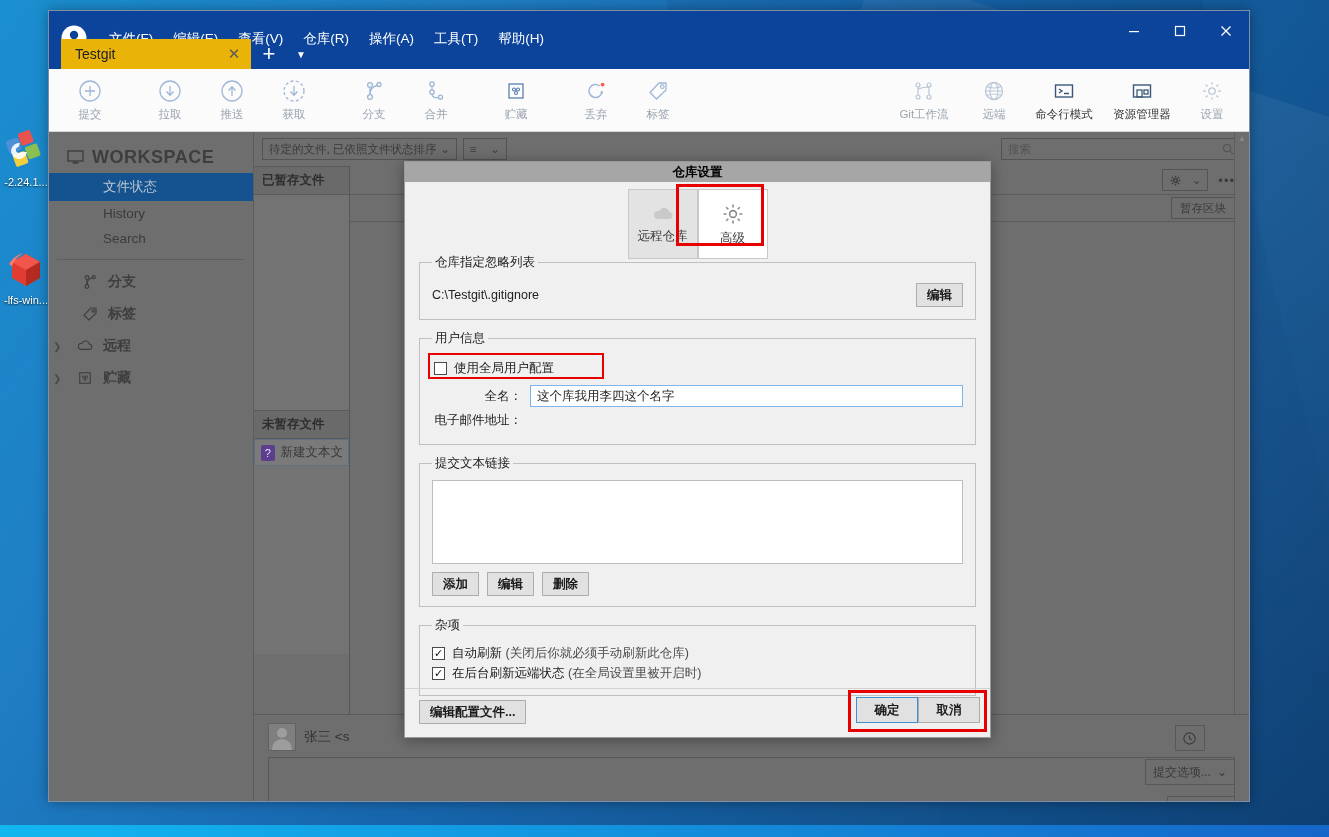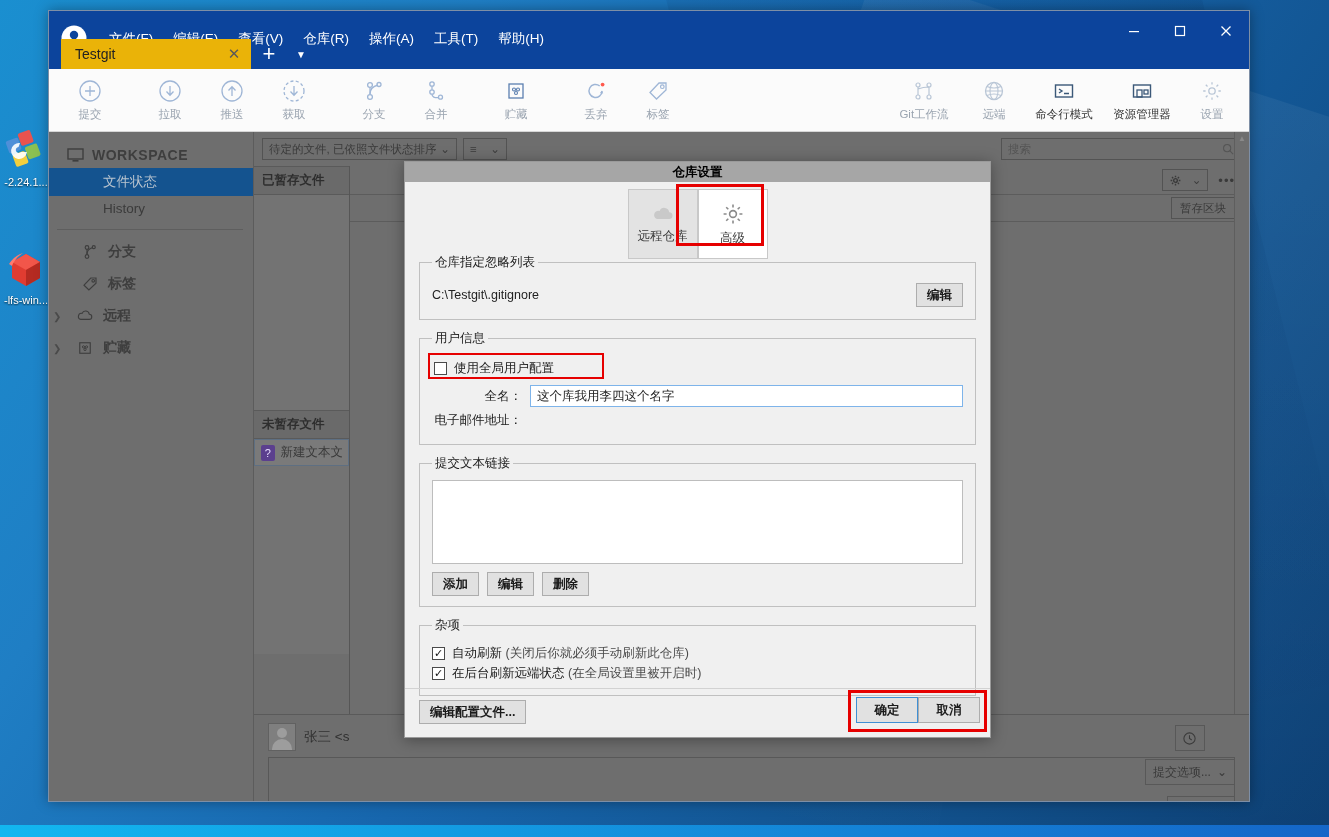--- a/index.html
+++ b/index.html
@@ -72,21 +72,21 @@
     gap:3px;cursor:default;
   }
   .tb-btn .tb-lbl{font-size:11.5px;color:#9aa4b0;white-space:nowrap;}
   .tb-btn.wide{width:78px;}
   .tb-sep{width:18px;}
   .tb-icon{height:26px;display:flex;align-items:center;justify-content:center;}
 
   
   #content{display:flex;height:670px;}
   #sidebar{width:205px;background:#6e6e6e;border-right:1px solid #5c5c5c;padding-top:10px;box-sizing:border-box;}
-  .sb-head{display:flex;align-items:center;gap:8px;padding:5px 0 5px 18px;color:#3e3e3e;font-size:14px;font-weight:bold;letter-spacing:.5px;}
+  .sb-head{display:flex;align-items:center;gap:8px;padding:5px 0 5px 18px;color:#3e3e3e;font-size:18px;font-weight:bold;letter-spacing:.5px;}
   .sb-sub{padding:5px 0 5px 54px;font-size:13.5px;color:#3b3b3b;cursor:default;}
   .sb-sub.sel{background:#14538f;color:#b9c4cf;}
   .sb-div{height:1px;background:#5e5e5e;margin:8px 10px 6px 8px;}
   .sb-row{display:flex;align-items:center;gap:9px;padding:7px 0 7px 18px;color:#3e3e3e;font-size:14px;font-weight:bold;cursor:default;}
   .sb-row .chev{width:10px;font-size:10px;color:#4a4a4a;margin-left:-14px;margin-right:4px;}
 
   #mainpane{flex:1;background:#6e6e6e;position:relative;overflow:hidden;}
   
   #filterbar{display:flex;align-items:center;height:26px;padding:4px 8px;gap:6px;}
   .ctl{
@@ -424,20 +424,21 @@
     <div id="sidebar">
       <div class="sb-head">
         <svg width="17" height="15" viewBox="0 0 17 15">
           <rect x="1" y="1" width="15" height="10" fill="none" stroke="#3e3e3e" stroke-width="1.4"></rect>
           <rect x="5.5" y="12" width="6" height="1.6" fill="#3e3e3e"></rect>
         </svg>
         <span>WORKSPACE</span>
       </div>
       <div class="sb-sub sel">文件状态</div>
       <div class="sb-sub">History</div>
+      <div class="sb-sub">Search</div>
       <div class="sb-div"></div>
 
       <div class="sb-row" style="padding-left:32px">
         <svg width="18" height="18" viewBox="0 0 24 24">
             <circle cx="8" cy="6" r="2.4" fill="none" stroke="#3e3e3e" stroke-width="1.6"></circle>
             <circle cx="8" cy="18" r="2.4" fill="none" stroke="#3e3e3e" stroke-width="1.6"></circle>
             <path d="M8 8.5v7" stroke="#3e3e3e" stroke-width="1.6"></path>
             <path d="M8 15 q0 -7 8 -9" fill="none" stroke="#3e3e3e" stroke-width="1.6"></path>
             <circle cx="17" cy="5.5" r="2" fill="none" stroke="#3e3e3e" stroke-width="1.6"></circle>
           </svg>

